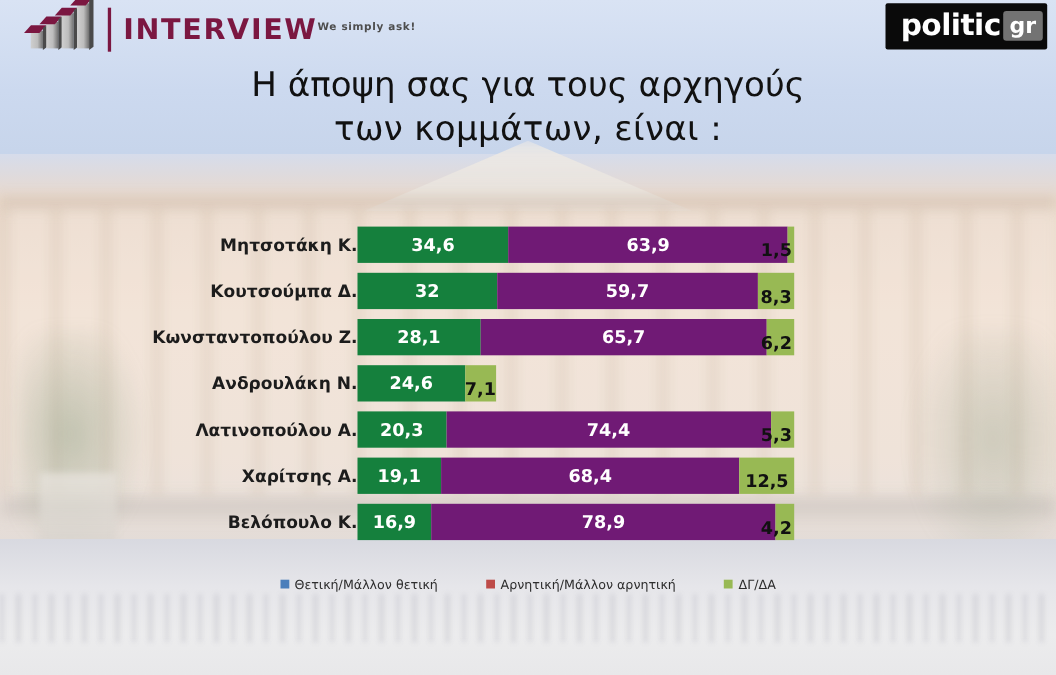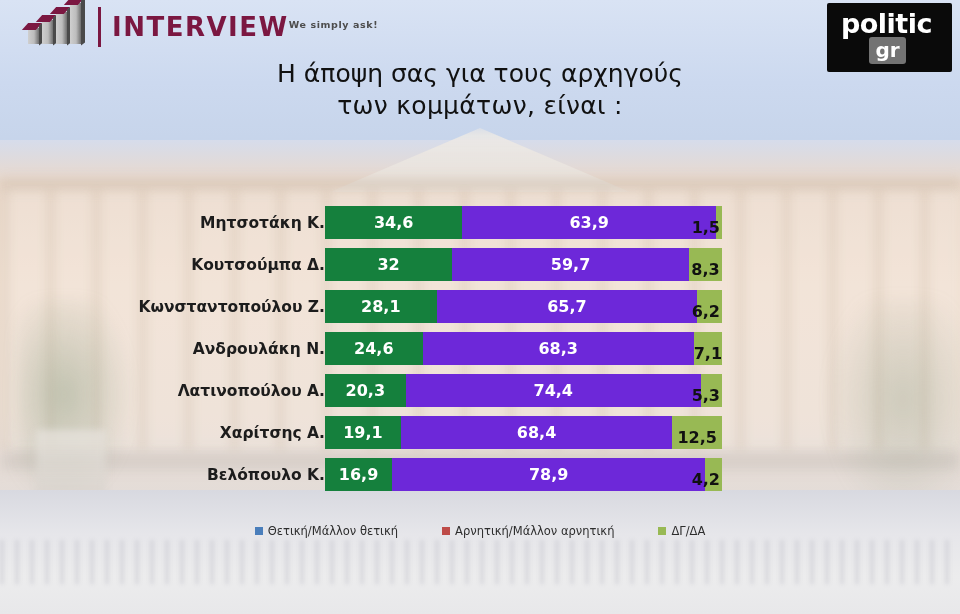--- a/index.html
+++ b/index.html
@@ -81,42 +81,42 @@
         background:#4a4a4a;transform:skewY(-38deg);}
   .lb1{left:2px;height:16px;} .lb2{left:16px;height:24px;}
   .lb3{left:30px;height:32px;} .lb4{left:44px;height:41px;}
   .logo-rule{width:3px;height:40px;background:#7b1741;margin:0 11px 0 8px;}
   .logo-txt{display:flex;flex-direction:row;justify-content:center;}
   .logo-name{font-family:"DejaVu Sans","Liberation Sans",sans-serif;
     font-weight:bold;font-size:26px;letter-spacing:1.5px;color:#7b1741;line-height:1;}
   .logo-tag{font-size:9.5px;font-weight:bold;color:#4d4d4d;letter-spacing:.6px;margin-top:5px;}
 
   .politic{position:absolute;right:8px;top:3px;background:#0a0a0a;
-    padding:7px 20px 8px 14px;display:flex;align-items:center;border-radius:2px;flex-direction:column;}
+    padding:7px 4px 8px 14px;display:flex;align-items:center;border-radius:2px;}
   .politic-w{color:#fff;font-weight:bold;font-size:27px;line-height:1;letter-spacing:-.5px;
     font-family:"DejaVu Sans","Liberation Sans",sans-serif;}
   .politic-gr{background:#737373;color:#fff;font-weight:bold;font-size:20px;
     padding:3px 6px 4px;margin-left:2px;border-radius:3px;line-height:1;}
 
   
   .title{position:absolute;left:0;top:58px;width:960px;text-align:center;z-index:5;
-    font-size:25px;color:#111;line-height:1.28;
+    font-size:31px;color:#111;line-height:1.28;
     font-family:"DejaVu Sans","Liberation Sans",sans-serif;}
   .title .l2{letter-spacing:.3px;}
 
   
   .chart{position:absolute;left:0;top:206px;width:960px;z-index:5;}
   .row{display:flex;align-items:center;height:33px;margin-bottom:9px;}
   .cat{width:325px;text-align:right;padding-right:0;font-size:15.5px;font-weight:bold;
        color:#1c1c1c;white-space:nowrap;}
   .bars{width:397px;height:33px;display:flex;position:relative;}
   .seg{height:33px;display:flex;align-items:center;justify-content:center;position:relative;}
   .seg span{font-size:16px;font-weight:bold;line-height:1;}
   .seg.pos{background:#15803d;} .seg.pos span{color:#fff;}
-  .seg.neg{background:#6d28d9;} .seg.neg span{color:#fff;}
+  .seg.neg{background:#701a75;} .seg.neg span{color:#fff;}
   .seg.dk{background:#98b954;}  .seg.dk span{color:#111;margin-top:11px;}
   .seg.dk span.out{position:absolute;right:2px;white-space:nowrap;}
 
   
   .legend{position:absolute;left:0;top:524px;width:960px;display:flex;justify-content:center;
           align-items:center;z-index:5;gap:44px;}
   .lg{display:flex;align-items:center;font-size:11.5px;color:#2d2d2d;}
   .sw{width:8px;height:8px;margin-right:5px;display:inline-block;}
   .sw.pos{background:#4a7ebb;} .sw.neg{background:#be4b48;} .sw.dk{background:#98b954;}
 </style>
@@ -215,23 +215,20 @@
           <span class="out">6,2</span>
         </div>
       </div>
     </div>
     <div class="row">
       <div class="cat">Ανδρουλάκη Ν.</div>
       <div class="bars">
         <div class="seg pos" style="width: 24.6%;">
           <span>24,6</span>
         </div>
-        <div class="seg neg" style="width: 68.3%;">
-          <span>68,3</span>
-        </div>
         <div class="seg dk" style="width: 7.1%;">
           <span>7,1</span>
         </div>
       </div>
     </div>
     <div class="row">
       <div class="cat">Λατινοπούλου Α.</div>
       <div class="bars">
         <div class="seg pos" style="width: 20.3%;">
           <span>20,3</span>

